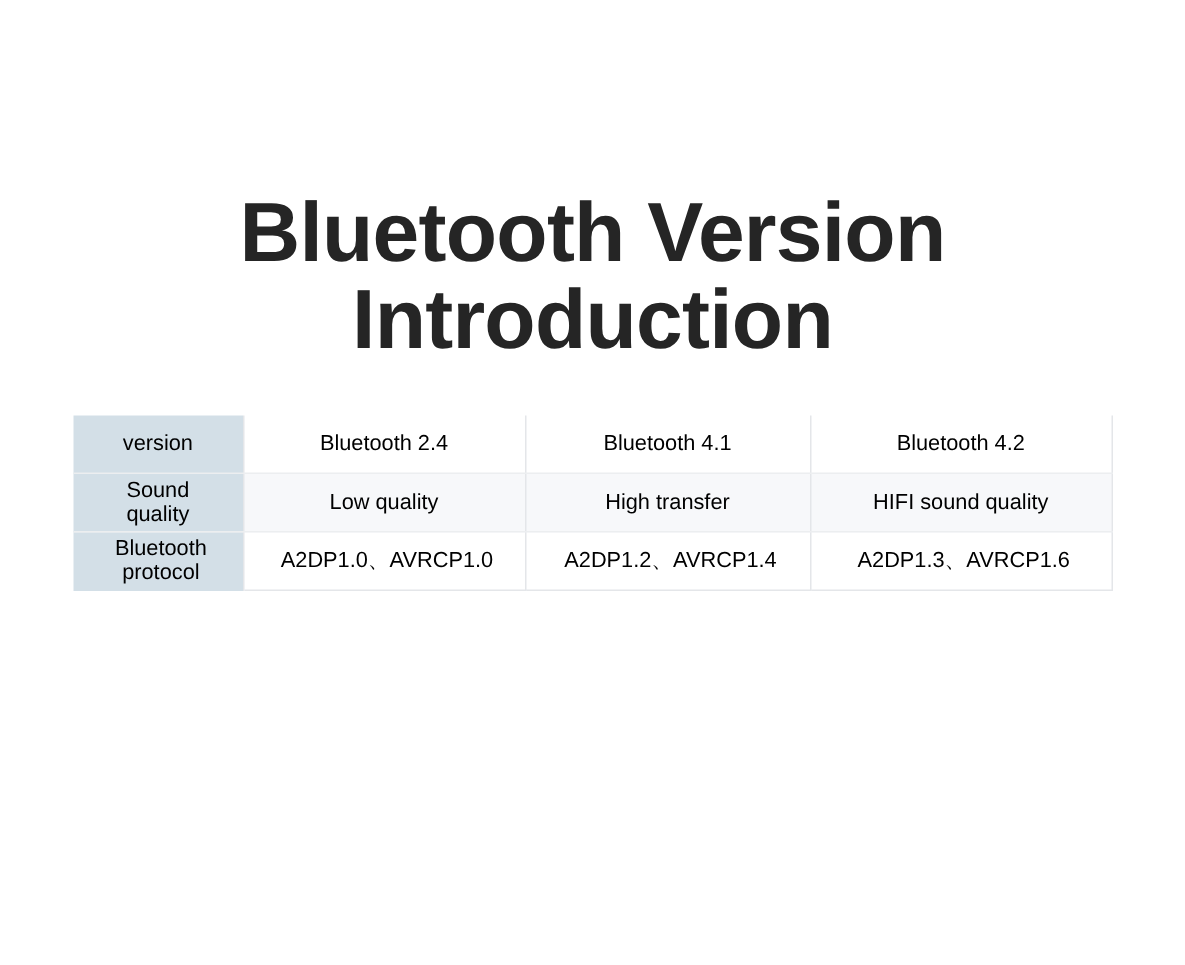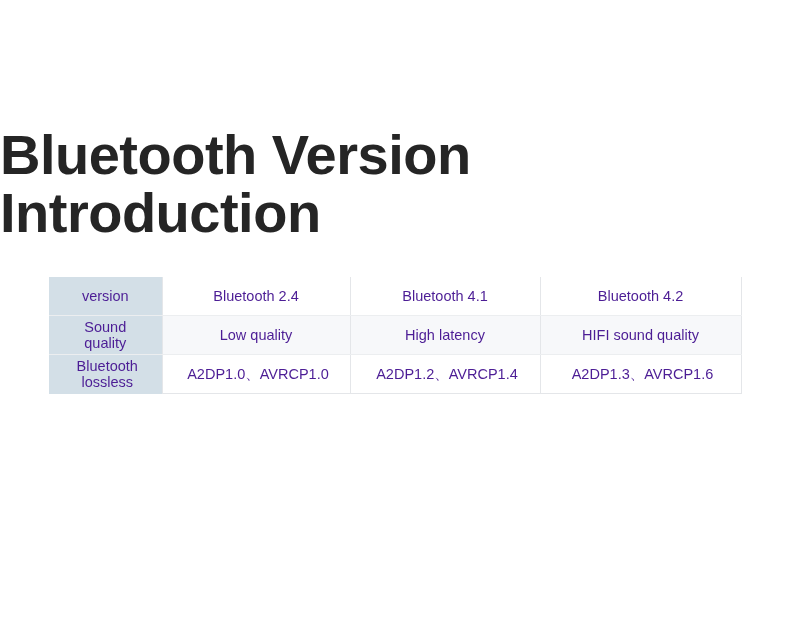--- a/index.html
+++ b/index.html
@@ -19,21 +19,21 @@
     height: 643px;
     background: #ffffff;
   }
 
   
   .title-block {
     position: absolute;
     left: 0;
     top: 126px;
     width: 790px;
-    text-align: left;
+    text-align: center;
   }
   .title-line {
     display: block;
     font-size: 56px;
     line-height: 58px;
     font-weight: 700;
     color: #252525;
     letter-spacing: -0.5px;
   }
 
@@ -54,21 +54,21 @@
   table.spec col.c-v41   { width: 190px; }
   table.spec col.c-v42   { width: 201px; }
 
   table.spec td {
     padding: 0 4px;
     height: 38px;
     text-align: center;
     vertical-align: middle;
     font-size: 14.5px;
     line-height: 16px;
-    color: #4c1d95;
+    color: #000000;
     border-right: 1px solid #e4e6e9;
     border-bottom: 1px solid #eceef0;
     background: #ffffff;
   }
   table.spec tr:last-child td {
     border-bottom: 1px solid #e4e6e9;
     padding-left: 8px;
   }
   
   table.spec tr.alt td {
@@ -127,32 +127,32 @@
             <span class="cell-lines">Bluetooth 4.2</span>
           </td>
         </tr>
 
         <tr class="alt">
           <td class="label-cell">
             <span class="cell-lines">Sound</span>
             <span class="cell-lines l2">quality</span>
           </td>
           <td>Low quality</td>
-          <td>High latency</td>
+          <td>High transfer</td>
           <td class="accent-cell">
             <span class="cell-lines">HIFI sound quality</span>
           </td>
         </tr>
 
 
 
         <tr>
           <td class="label-cell">
             <span class="cell-lines">Bluetooth</span>
-            <span class="cell-lines l2">lossless</span>
+            <span class="cell-lines l2">protocol</span>
           </td>
           <td>A2DP1.0、AVRCP1.0</td>
           <td>A2DP1.2、AVRCP1.4</td>
           <td class="accent-cell">
             <span class="cell-lines">A2DP1.3、AVRCP1.6</span>
           </td>
         </tr>
 
       </tbody>
     </table>

